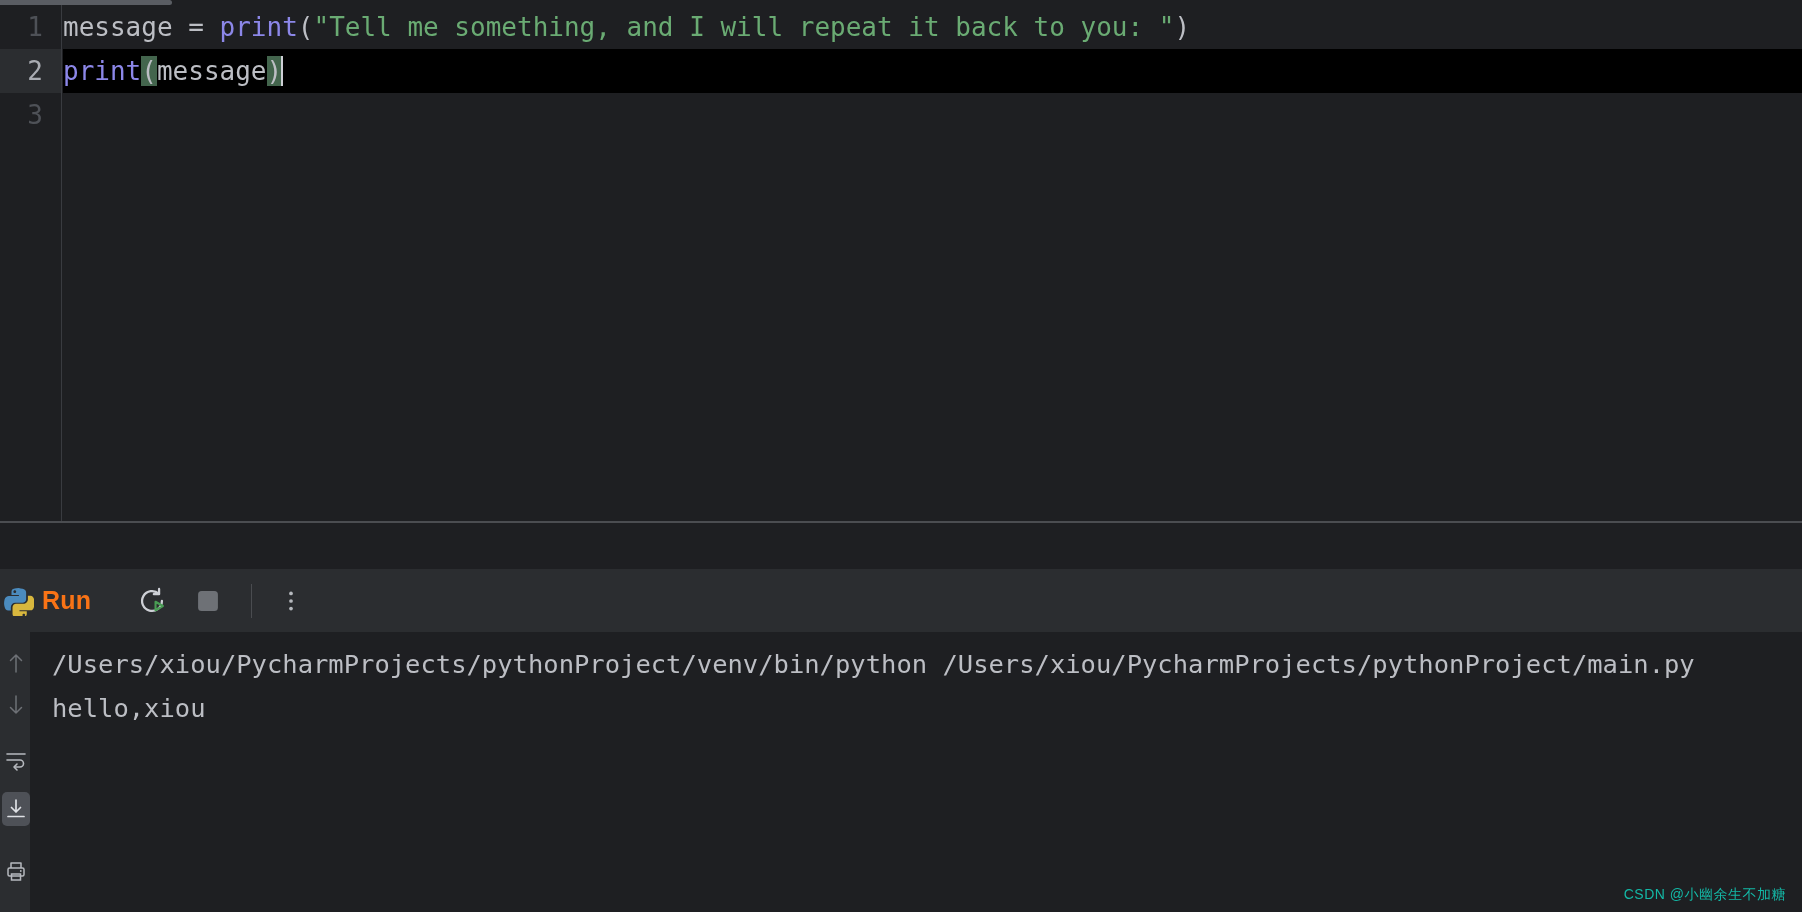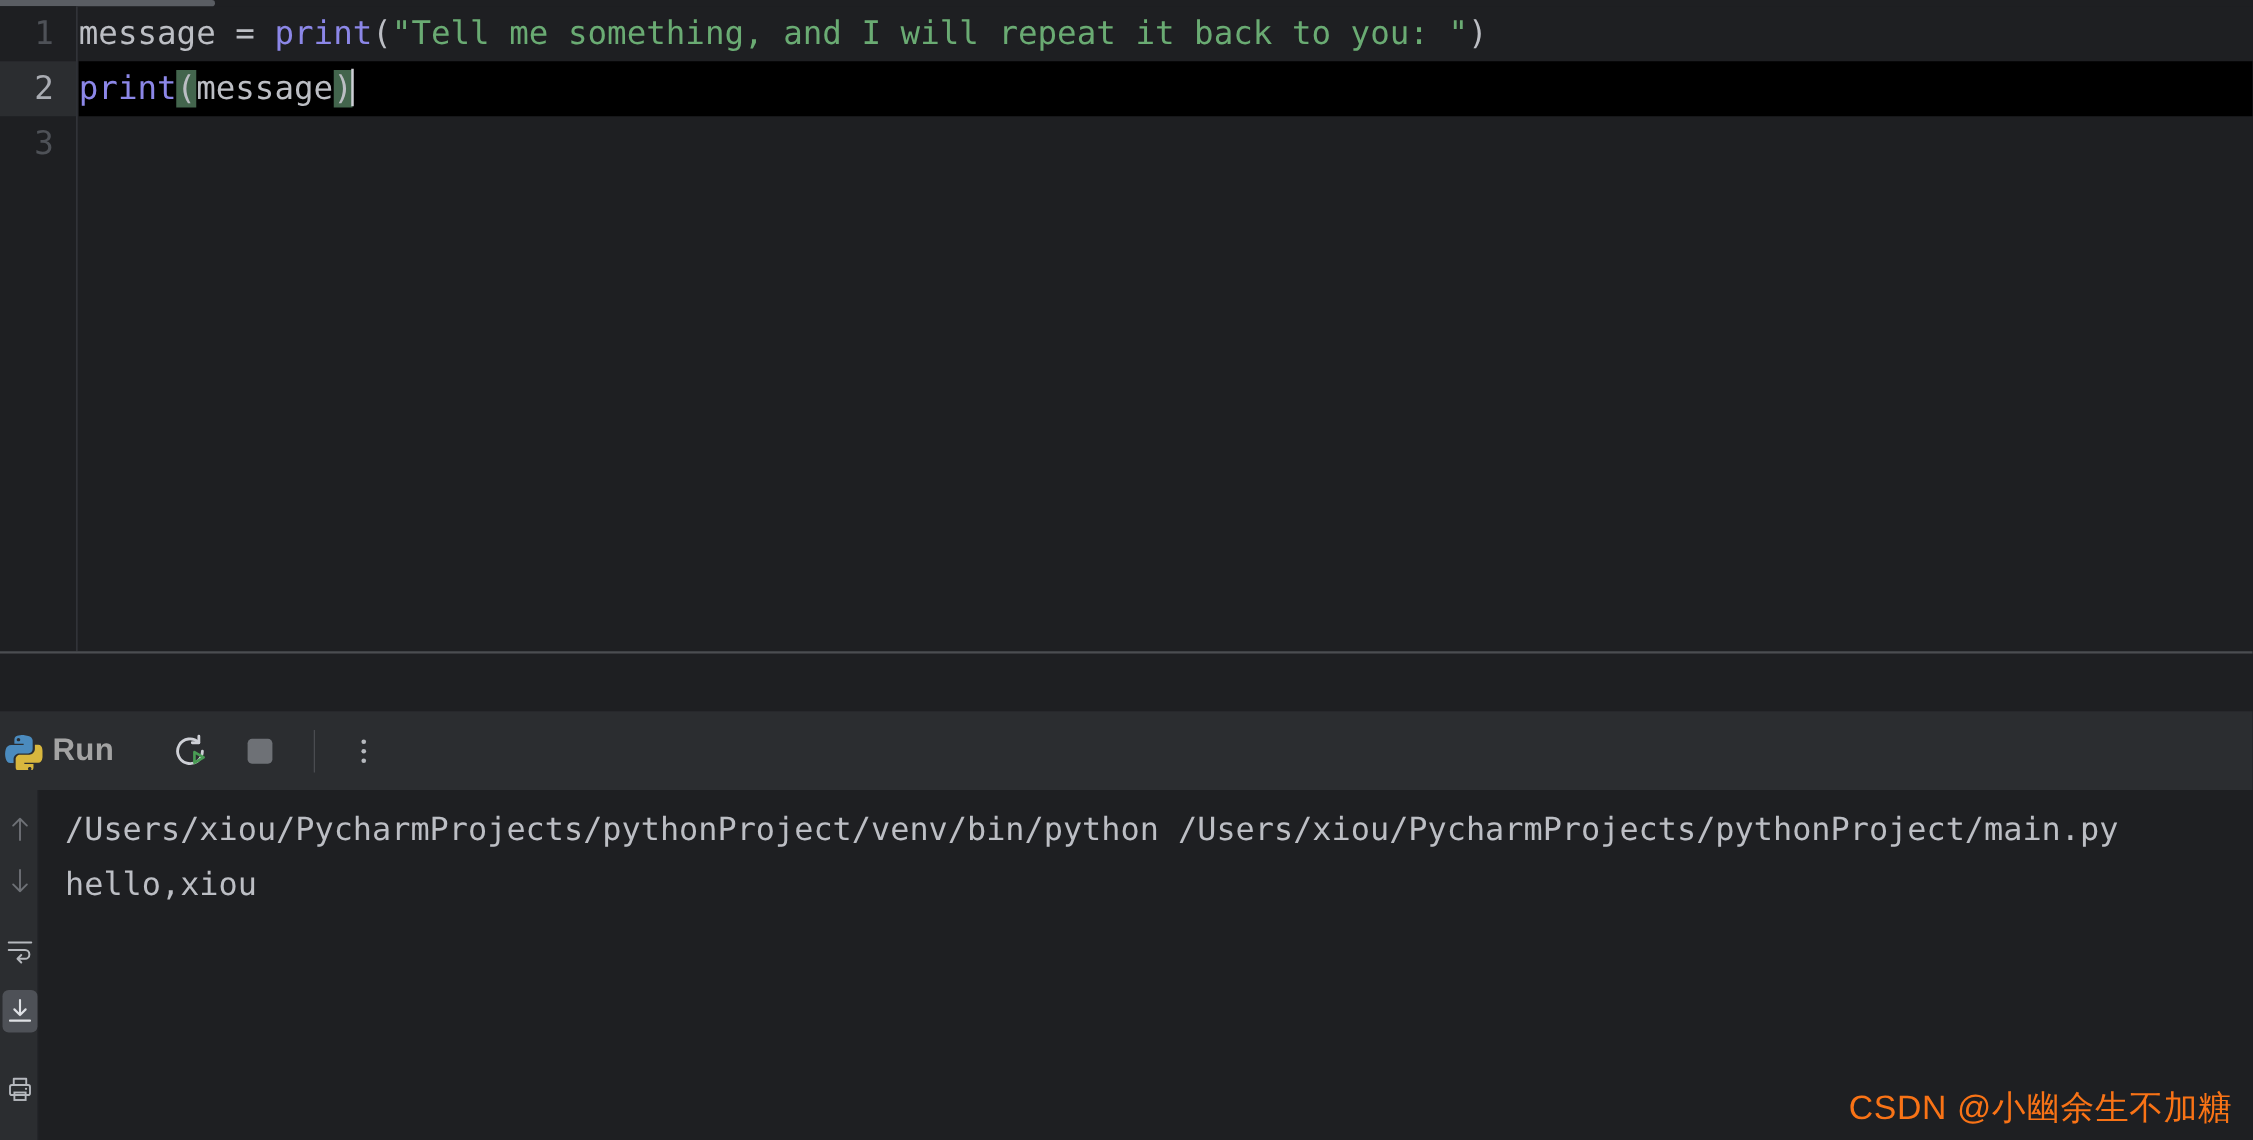--- a/index.html
+++ b/index.html
@@ -103,21 +103,21 @@
     display: flex;
     align-items: center;
   }
   .tb-item {
     display: flex;
     align-items: center;
     justify-content: center;
   }
   .py-icon { width: 30px; height: 30px; margin-left: 4px; }
   .run-title {
-    color: #a3a3a3;
+    color: #f97316;
     font-family: "Liberation Sans", sans-serif;
     font-weight: bold;
     font-size: 25px;
     margin-left: 8px;
     letter-spacing: 0.2px;
   }
   .tb-btn { width: 46px; height: 46px; margin-left: 10px; border-radius: 5px; }
   .tb-btn.rerun { margin-left: 38px; }
   .tb-sep {
     width: 1px; height: 34px;
@@ -164,23 +164,23 @@
   }
   .out-line.blank { height: 44px; }
   .user-input {
     color: #3A9D3A;
     font-style: italic;
   }
 
   .watermark {
     position: absolute;
     right: 16px; bottom: 8px;
-    color: #f97316;
+    color: #14b8a6;
     font-family: "Liberation Sans", sans-serif;
-    font-size: 27px;
+    font-size: 14px;
     letter-spacing: 0.5px;
   }
 </style>
 </head>
 <body>
 
 <div class="editor">
 
   <div class="editor-top-strip">
     <div class="editor-top-thumb"></div>

